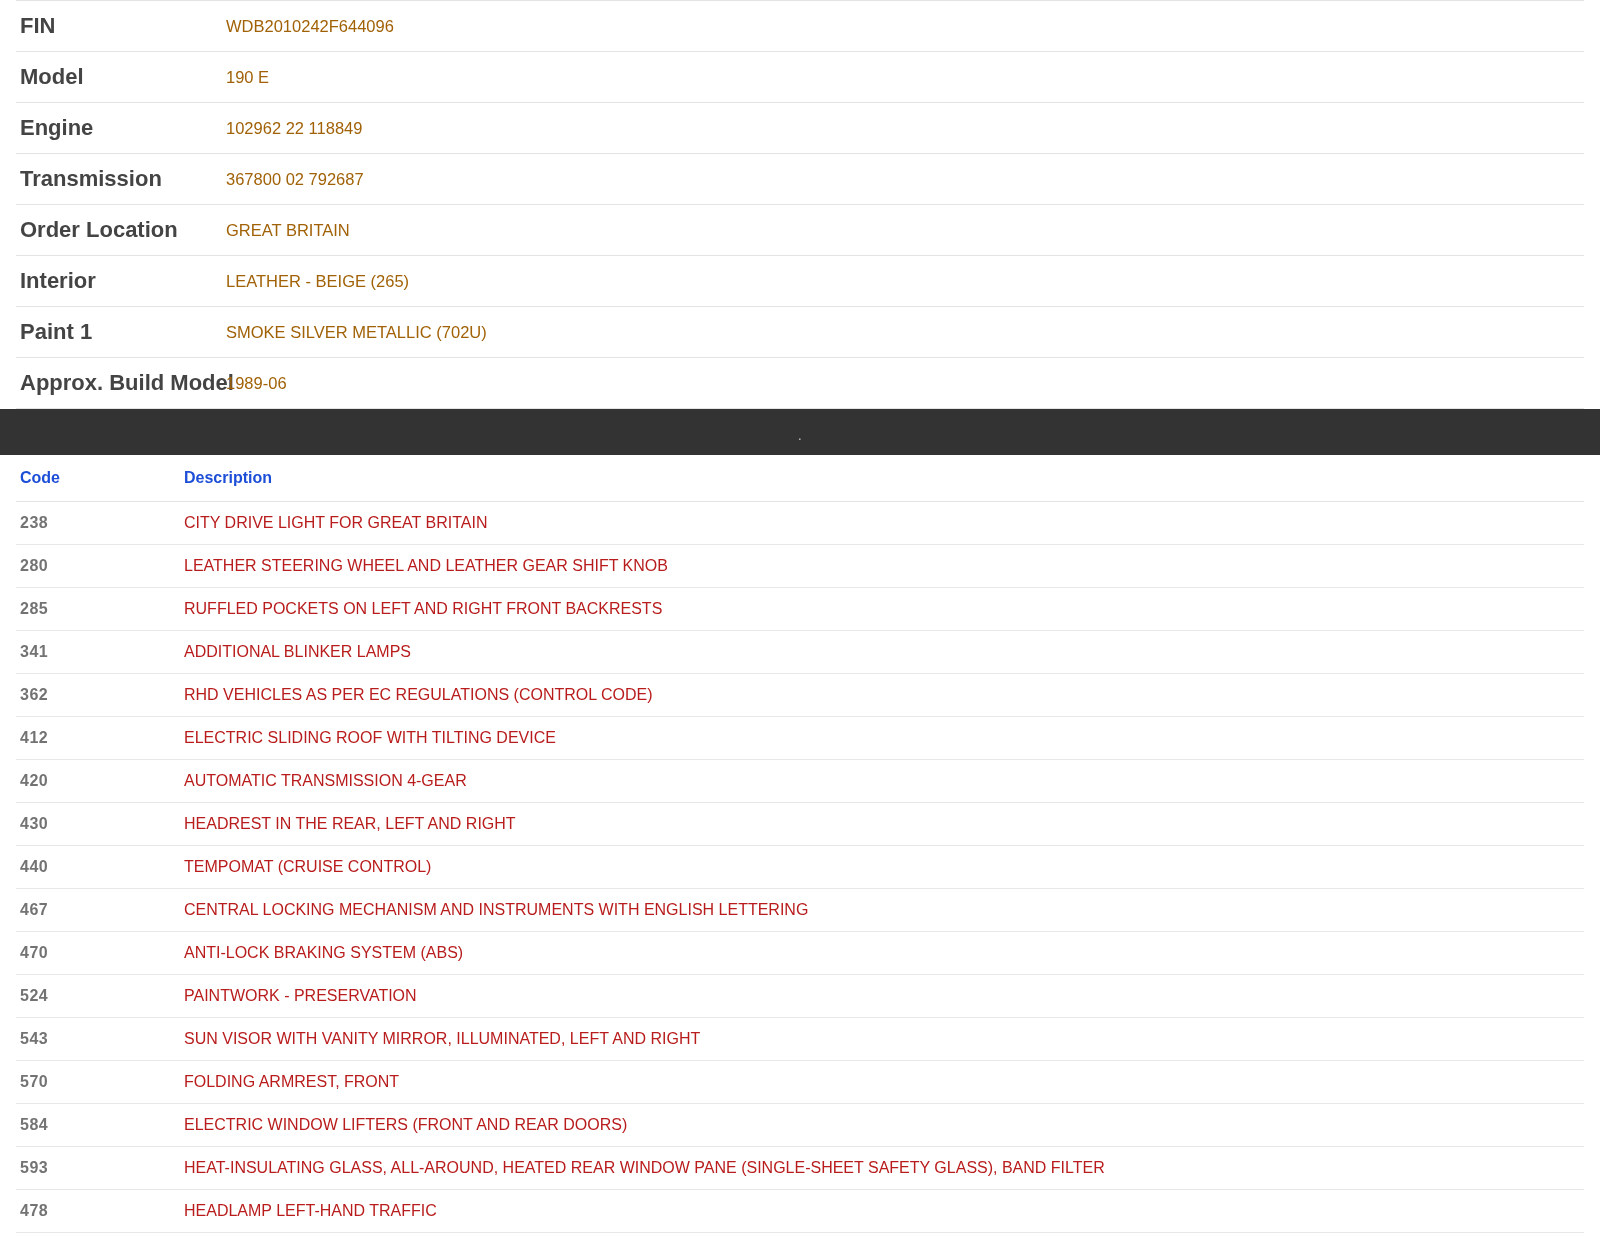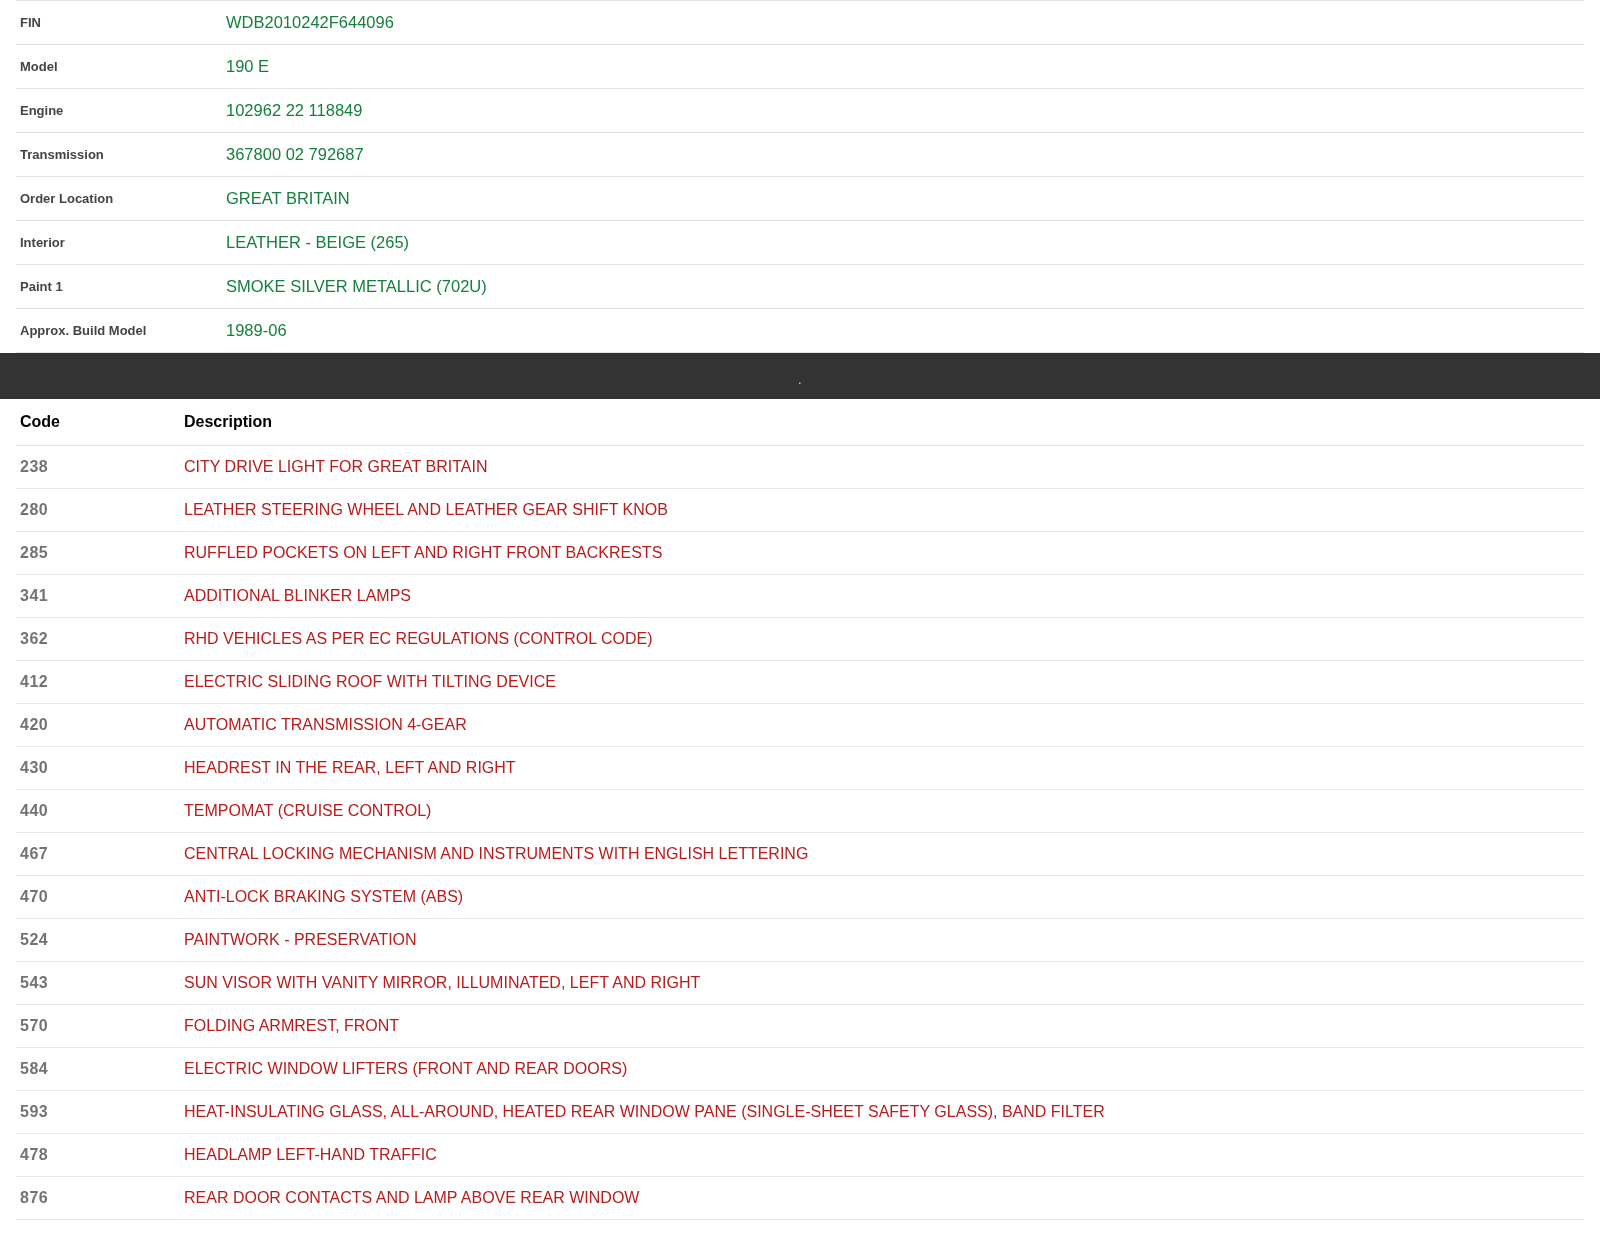--- a/index.html
+++ b/index.html
@@ -30,30 +30,30 @@
   }
   .spec-table tr {
     border-bottom: 1px solid #e4e4e4;
   }
   .spec-table tr:first-child {
     border-top: 1px solid #e4e4e4;
   }
   .spec-label {
     width: 190px;
     padding: 12px 8px 12px 4px;
-    font-size: 13px;
+    font-size: 22px;
     font-weight: bold;
     color: #444444;
     vertical-align: middle;
     white-space: nowrap;
   }
   .spec-value {
     padding: 12px 8px;
     font-size: 16.5px;
-    color: #15803d;
+    color: #a16207;
     vertical-align: middle;
   }
 
   
   .dark-band {
     width: 1600px;
     height: 46px;
     background: #333333;
     color: #cccccc;
     display: flex;
@@ -71,21 +71,21 @@
   
   .codes-table {
     width: 100%;
     border-collapse: collapse;
     table-layout: fixed;
   }
   .codes-table thead th {
     text-align: left;
     font-size: 16px;
     font-weight: bold;
-    color: #000000;
+    color: #1d4ed8;
     padding: 14px 8px 14px 4px;
     border-bottom: 1px solid #e4e4e4;
     background: #ffffff;
   }
   .codes-table th.col-code,
   .codes-table td.col-code {
     width: 78px;
     padding-left: 4px;
   }
   .codes-table th.col-desc,

